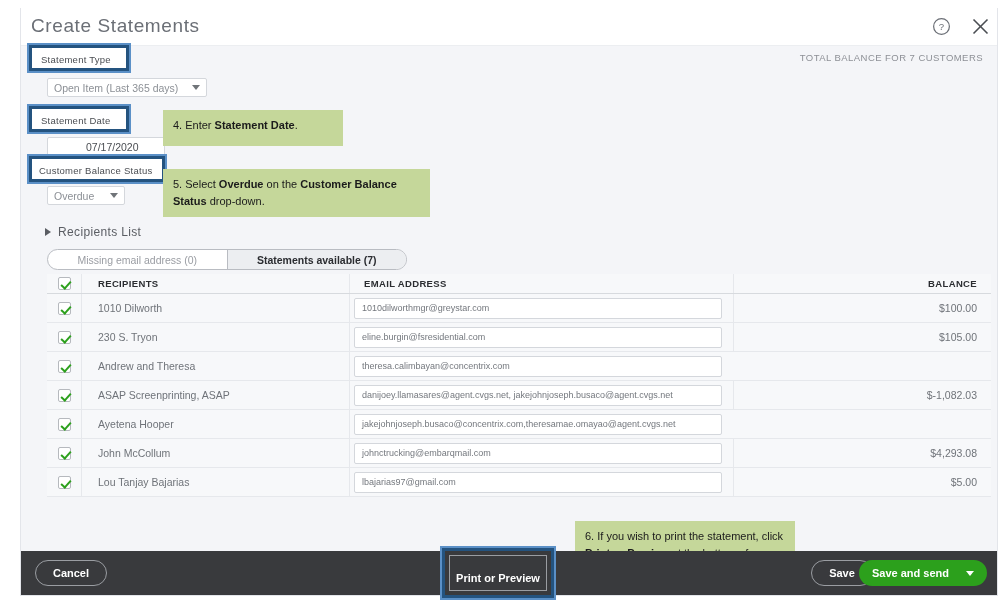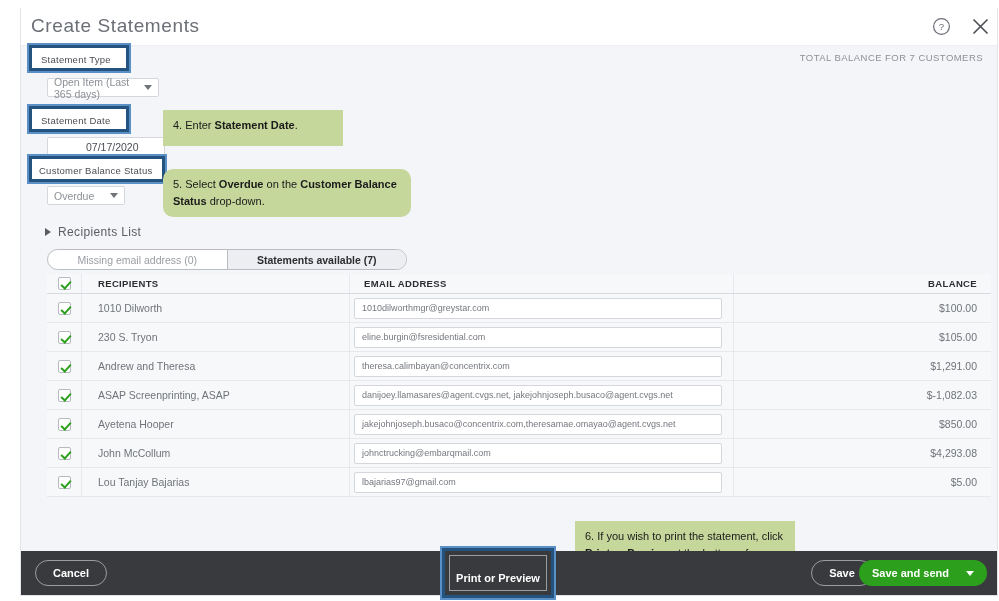--- a/index.html
+++ b/index.html
@@ -262,40 +262,40 @@
         </svg>
       </div>
     </div>
 
     <div class="totals">
       <div class="totals-label">TOTAL BALANCE FOR 7 CUSTOMERS</div>
     </div>
 
     <div class="hl-box" style="left:8px; top:37px; width:100px; height:26px;"></div>
     <div class="field-label" style="left:20px; top:46px;">Statement Type</div>
-    <div class="dd" style="left:26px; top:70px; width:112px; height:19px;">
+    <div class="dd" style="left:26px; top:70px; width:160px; height:19px;">
       <span>Open Item (Last 365 days)</span>
       <span class="caret"></span>
     </div>
 
     <div class="hl-box" style="left:8px; top:98px; width:100px; height:26px;"></div>
     <div class="field-label" style="left:20px; top:107px;">Statement Date</div>
     <div class="txt" style="left:26px; top:129px; width:118px; height:20px;padding-left:38px;">
       <span>07/17/2020</span>
     </div>
 
     <div class="hl-box" style="left:8px; top:148px; width:136px; height:26px;"></div>
     <div class="field-label" style="left:18px; top:157px;">Customer Balance Status</div>
     <div class="dd" style="left:26px; top:178px; width:78px; height:19px;">
       <span>Overdue</span>
       <span class="caret"></span>
     </div>
 
     <div class="callout" id="co4" style="left:142px; top:102px; width:180px; height:36px;"><span>4. Enter </span><b>Statement Date</b><span>.</span></div>
-    <div class="callout" id="co5" style="left:142px; top:161px; width:248px; height:48px;border-radius:10px;"><span>5. Select </span><b>Overdue</b><span> on the </span><b>Customer Balance Status</b><span> drop-down.</span></div>
+    <div class="callout" id="co5" style="left:142px; top:161px; width:267px; height:48px;"><span>5. Select </span><b>Overdue</b><span> on the </span><b>Customer Balance Status</b><span> drop-down.</span></div>
     <div class="callout" id="co6" style="left:554px; top:513px; width:220px; height:49px;"><span>6. If you wish to print the statement, click </span><b>Print or Preview</b><span> at the bottom of</span></div>
 
     <div class="rl-header">
       <span class="rl-tri"></span>
       <span class="rl-title">Recipients List</span>
     </div>
 
     <div class="seg">
       <div class="seg-item">Missing email address (0)</div>
       <div class="seg-item active">Statements available (7)</div>
@@ -332,41 +332,39 @@
             <div class="c-bal">$105.00</div>
           </div>
           <div class="trow">
             <div class="c-chk">
               <span class="chk"></span>
             </div>
             <div class="c-name">Andrew and Theresa</div>
             <div class="c-email">
               <div class="email-inp">theresa.calimbayan@concentrix.com</div>
             </div>
-            <div class="c-bal">$1,291.00</div>
           </div>
           <div class="trow">
             <div class="c-chk">
               <span class="chk"></span>
             </div>
             <div class="c-name">ASAP Screenprinting, ASAP</div>
             <div class="c-email">
               <div class="email-inp">danijoey.llamasares@agent.cvgs.net, jakejohnjoseph.busaco@agent.cvgs.net</div>
             </div>
             <div class="c-bal">$-1,082.03</div>
           </div>
           <div class="trow">
             <div class="c-chk">
               <span class="chk"></span>
             </div>
             <div class="c-name">Ayetena Hooper</div>
             <div class="c-email">
               <div class="email-inp">jakejohnjoseph.busaco@concentrix.com,theresamae.omayao@agent.cvgs.net</div>
             </div>
-            <div class="c-bal">$850.00</div>
           </div>
           <div class="trow">
             <div class="c-chk">
               <span class="chk"></span>
             </div>
             <div class="c-name">John McCollum</div>
             <div class="c-email">
               <div class="email-inp">johnctrucking@embarqmail.com</div>
             </div>
             <div class="c-bal">$4,293.08</div>

